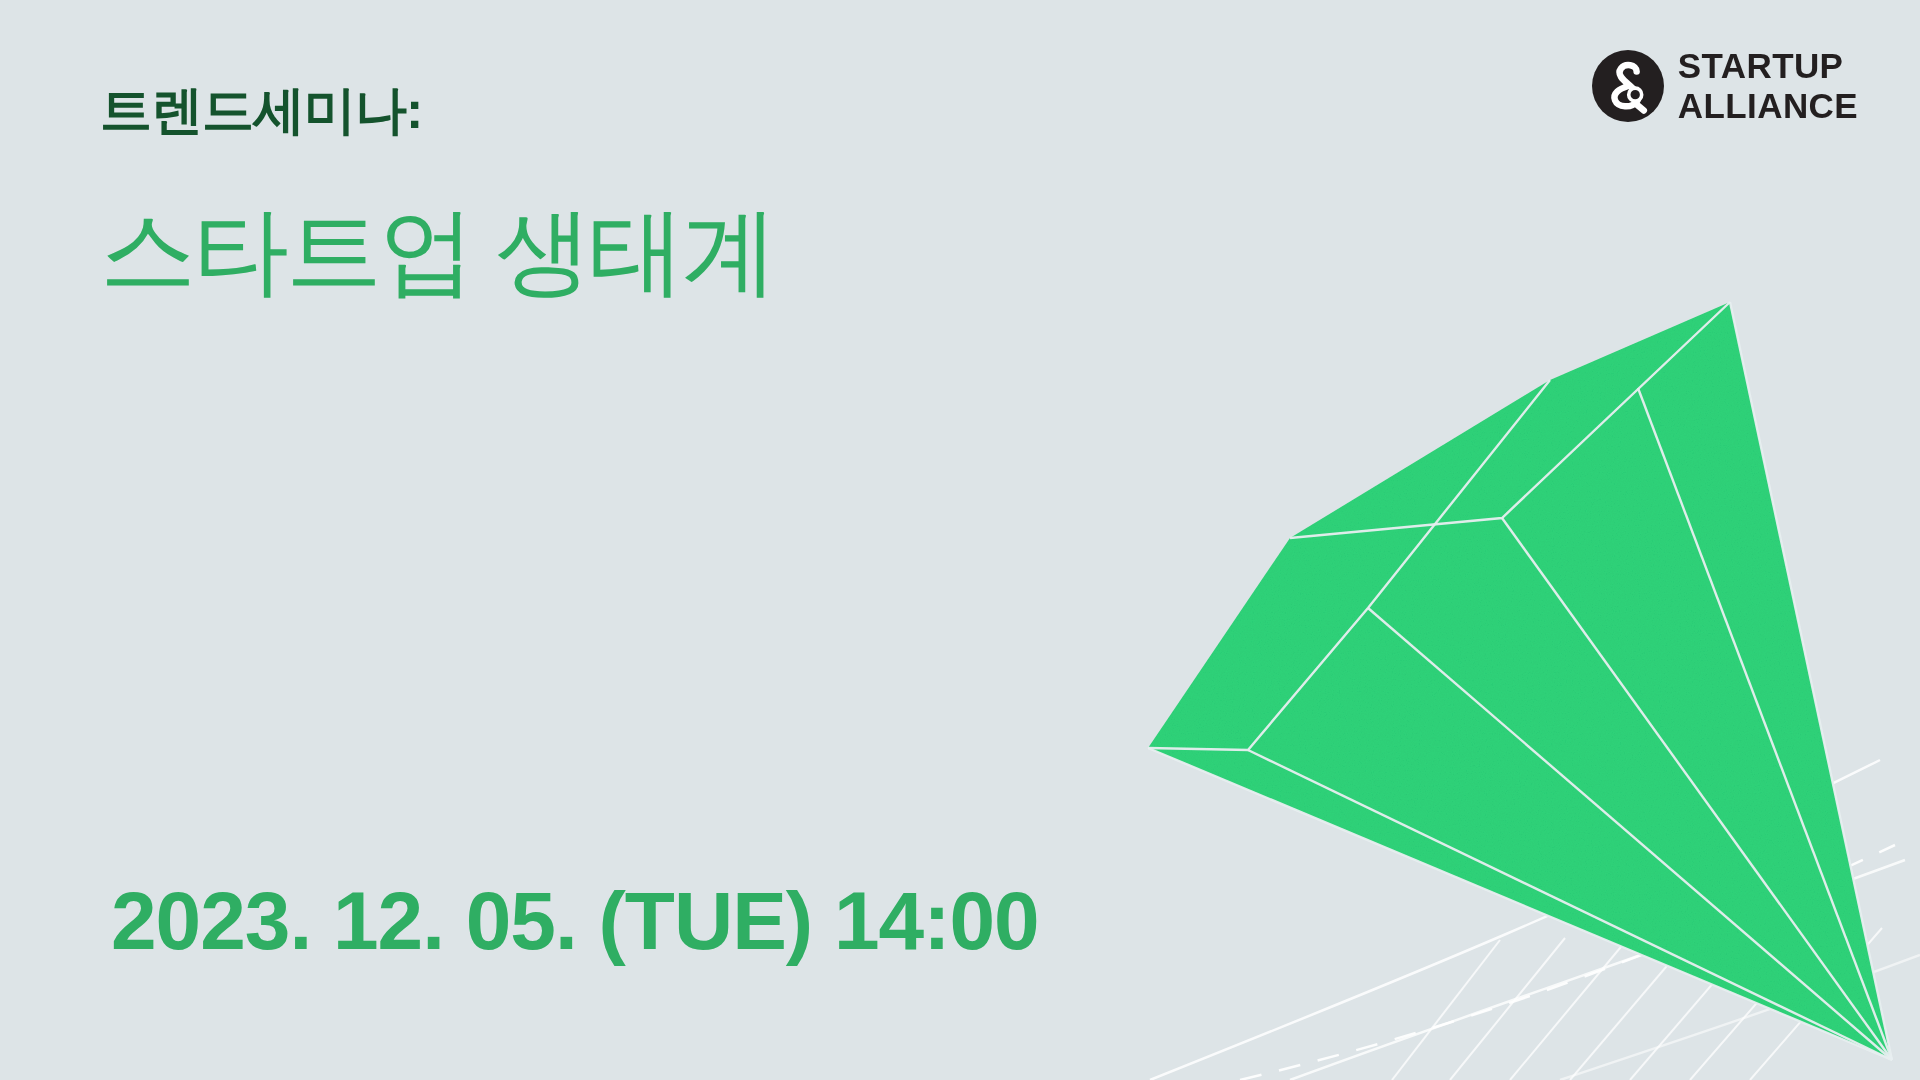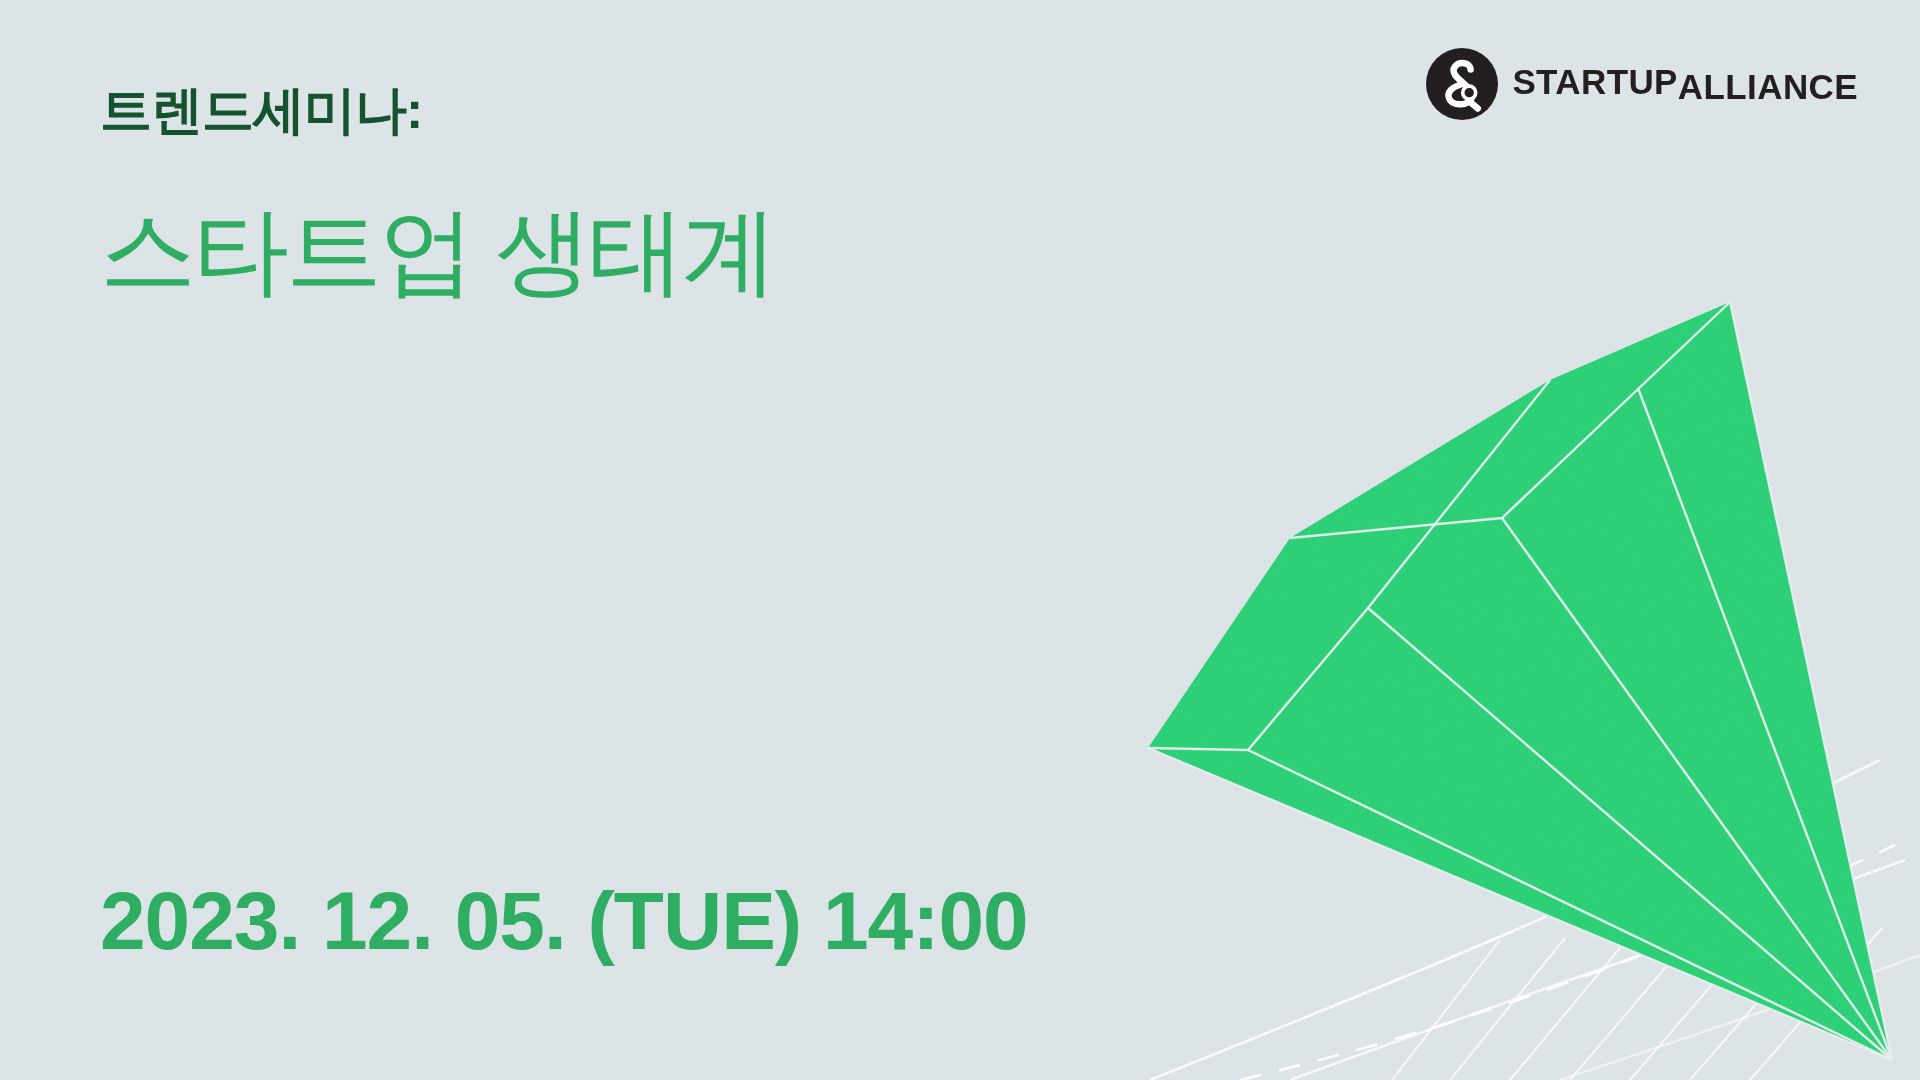--- a/index.html
+++ b/index.html
@@ -50,21 +50,21 @@
     align-items: center;
     gap: 14px;
   }
   #logo-mark {
     width: 72px;
     height: 72px;
     flex: 0 0 auto;
   }
   #logo-wordmark {
     display: flex;
-    flex-direction: row;
+    flex-direction: column;
     justify-content: center;
     line-height: 1.0;
   }
   .logo-line {
     font-family: "Liberation Sans", "DejaVu Sans", sans-serif;
     font-weight: 700;
     font-size: 35px;
     letter-spacing: 0.4px;
     color: #231f20;
     white-space: nowrap;
@@ -97,21 +97,21 @@
     font-size: 96px;
     line-height: 1.28;
     color: #2fae63;
     letter-spacing: -3px;
     white-space: nowrap;
   }
 
   
   #date-line {
     position: absolute;
-    left: 100px;
+    left: 111px;
     top: 880px;
     font-family: "Liberation Sans", "DejaVu Sans", sans-serif;
     font-weight: 700;
     font-size: 82px;
     line-height: 1.0;
     color: #2fae63;
     letter-spacing: -1px;
     white-space: nowrap;
   }
 </style>

